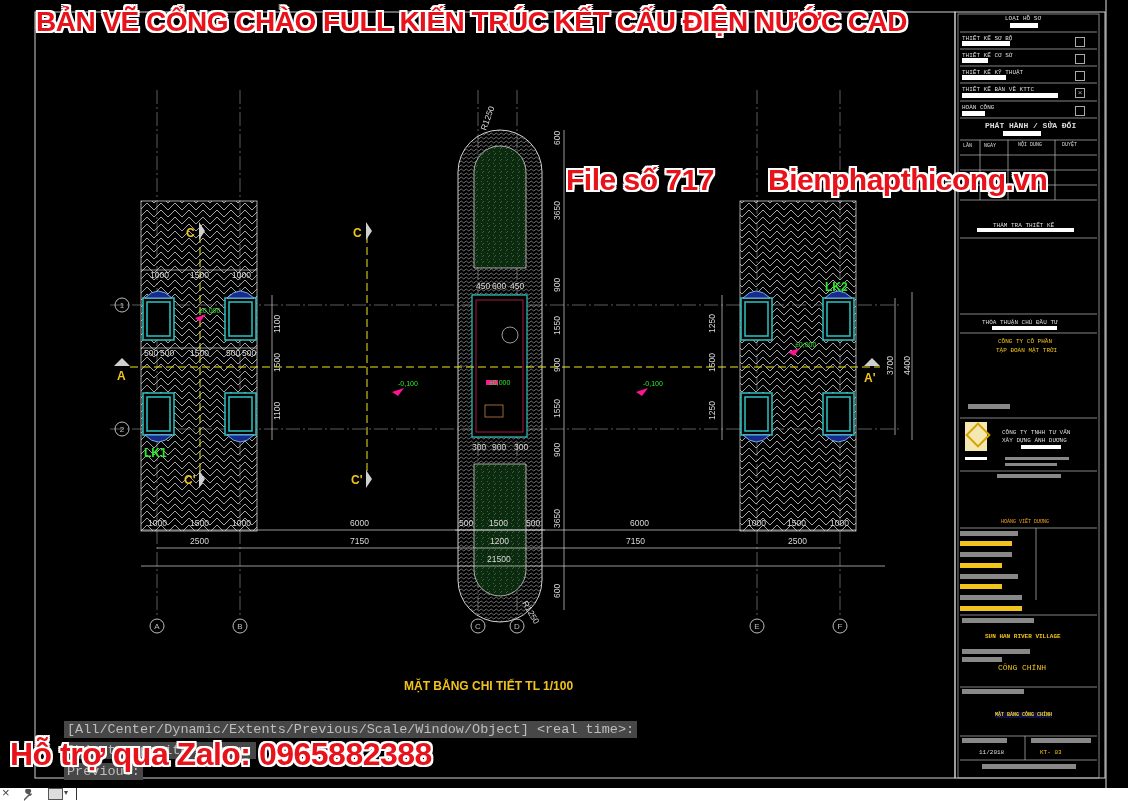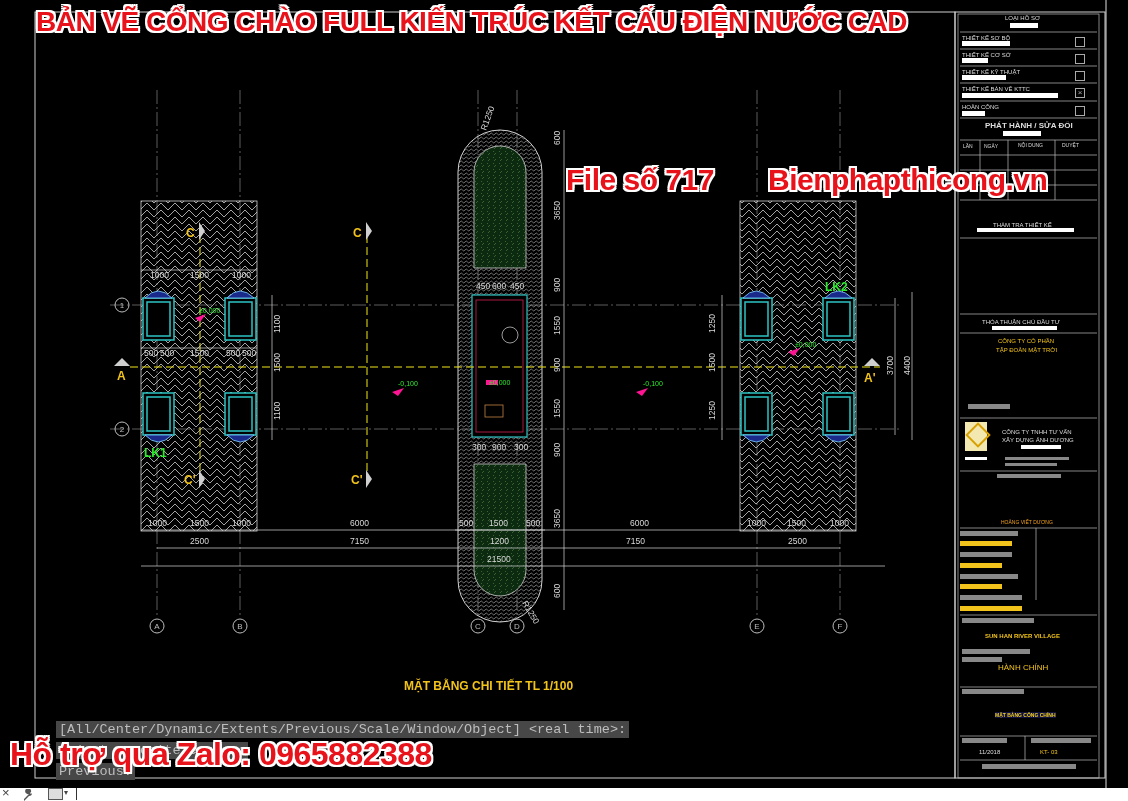--- a/index.html
+++ b/index.html
@@ -8,24 +8,24 @@
   #canvas{position:absolute;left:0;top:0;width:1128px;height:790px;background:#000;}
   svg text{font-family:"Liberation Sans",sans-serif;}
   .dim{fill:#d8d8d8;font-size:8.5px;}
   .banner{position:absolute;color:#e8121b;font-weight:bold;font-family:"Liberation Sans",sans-serif;
     text-shadow:-2px -2px 0 #fff,2px -2px 0 #fff,-2px 2px 0 #fff,2px 2px 0 #fff,0 2px 0 #fff,0 -2px 0 #fff,2px 0 0 #fff,-2px 0 0 #fff;
     white-space:nowrap;letter-spacing:-0.5px;}
   #title-banner{left:16px;top:6px;font-size:28px;margin-left:20px;}
   #file-banner{left:566px;top:163px;font-size:30px;}
   #site-banner{left:768px;top:163px;font-size:30px;text-align:center;}
   #zalo-banner{left:10px;top:736px;font-size:32px;}
-  #cmdline{position:absolute;left:56px;top:721px;width:565px;font-family:"Liberation Mono",monospace;font-size:13.5px;color:#bdbdbd;}
+  #cmdline{position:absolute;left:64px;top:721px;width:565px;font-family:"Liberation Mono",monospace;font-size:13.5px;color:#bdbdbd;}
   .cmd-row{background:#474747;padding:1px 3px;display:inline-block;margin-bottom:4px;white-space:nowrap;}
   #statusbar{position:absolute;left:0;top:788px;width:1128px;height:13px;background:#fff;}
-  .tb{position:absolute;font-family:Liberation Sans, sans-serif;font-size:6px;color:#ddd;white-space:nowrap;}
+  .tb{position:absolute;font-family:Liberation Mono, monospace;font-size:6px;color:#ddd;white-space:nowrap;}
   .bar{position:absolute;height:5px;}
   .chk{position:absolute;width:8px;height:8px;border:1px solid #aaa;}
 </style>
 </head>
 <body>
 
 <div id="canvas">
 <svg width="1128" height="790" viewBox="0 0 1128 790" xmlns="http://www.w3.org/2000/svg">
   <defs>
     <pattern id="herring" width="14" height="14" patternUnits="userSpaceOnUse">
@@ -327,21 +327,21 @@
 <div class="bar" style="left:960px;top:563px;width:42px;background:#f2c31a;"></div>
 <div class="bar" style="left:960px;top:574px;width:58px;background:#888;"></div>
 <div class="bar" style="left:960px;top:584px;width:42px;background:#f2c31a;"></div>
 <div class="bar" style="left:960px;top:595px;width:62px;background:#888;"></div>
 <div class="bar" style="left:960px;top:606px;width:62px;background:#f2c31a;"></div>
 <div class="bar" style="left:962px;top:618px;width:72px;background:#888;"></div>
 
 <div class="tb" style="left:985px;top:633px;color:#f2c31a;font-weight:bold;">SUN HAN RIVER VILLAGE</div>
 <div class="bar" style="left:962px;top:649px;width:68px;background:#888;"></div>
 <div class="bar" style="left:962px;top:657px;width:40px;background:#888;"></div>
-<div class="tb" style="left:998px;top:663px;font-size:8px;color:#f2c31a;">HÀNH CHÍNH</div>
+<div class="tb" style="left:998px;top:663px;font-size:8px;color:#f2c31a;">CỔNG CHÍNH</div>
 <div class="bar" style="left:962px;top:689px;width:62px;background:#888;"></div>
 <div class="tb" style="left:995px;top:712px;font-size:5px;color:#f2d020;font-weight:bold;background:#101040;">MẶT BẰNG CỔNG CHÍNH</div>
 <div class="bar" style="left:962px;top:738px;width:45px;background:#888;"></div>
 <div class="bar" style="left:1031px;top:738px;width:60px;background:#888;"></div>
 <div class="tb" style="left:979px;top:749px;">11/2018</div>
 <div class="tb" style="left:1040px;top:749px;color:#f2c31a;">KT- 03</div>
 <div class="bar" style="left:982px;top:764px;width:94px;background:#888;"></div>
 
 <div id="cmdline">
   <div class="cmd-row">[All/Center/Dynamic/Extents/Previous/Scale/Window/Object] &lt;real time&gt;:</div><br>

